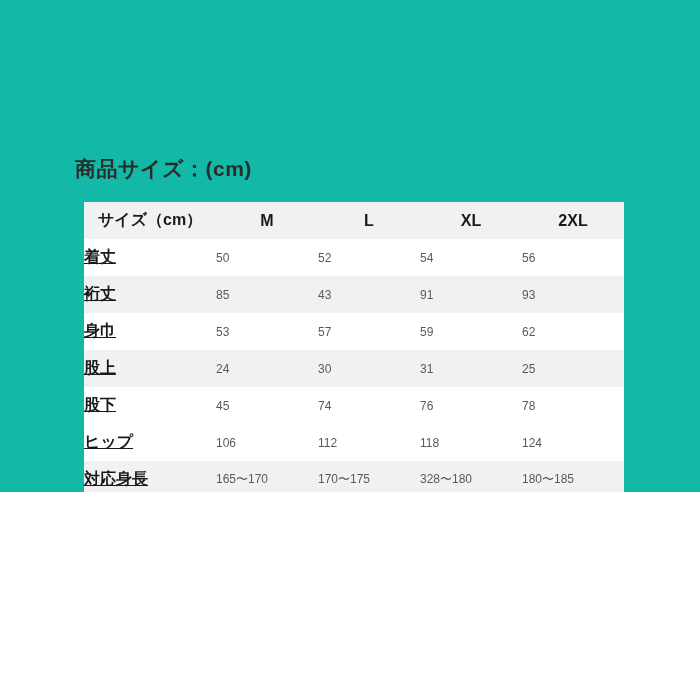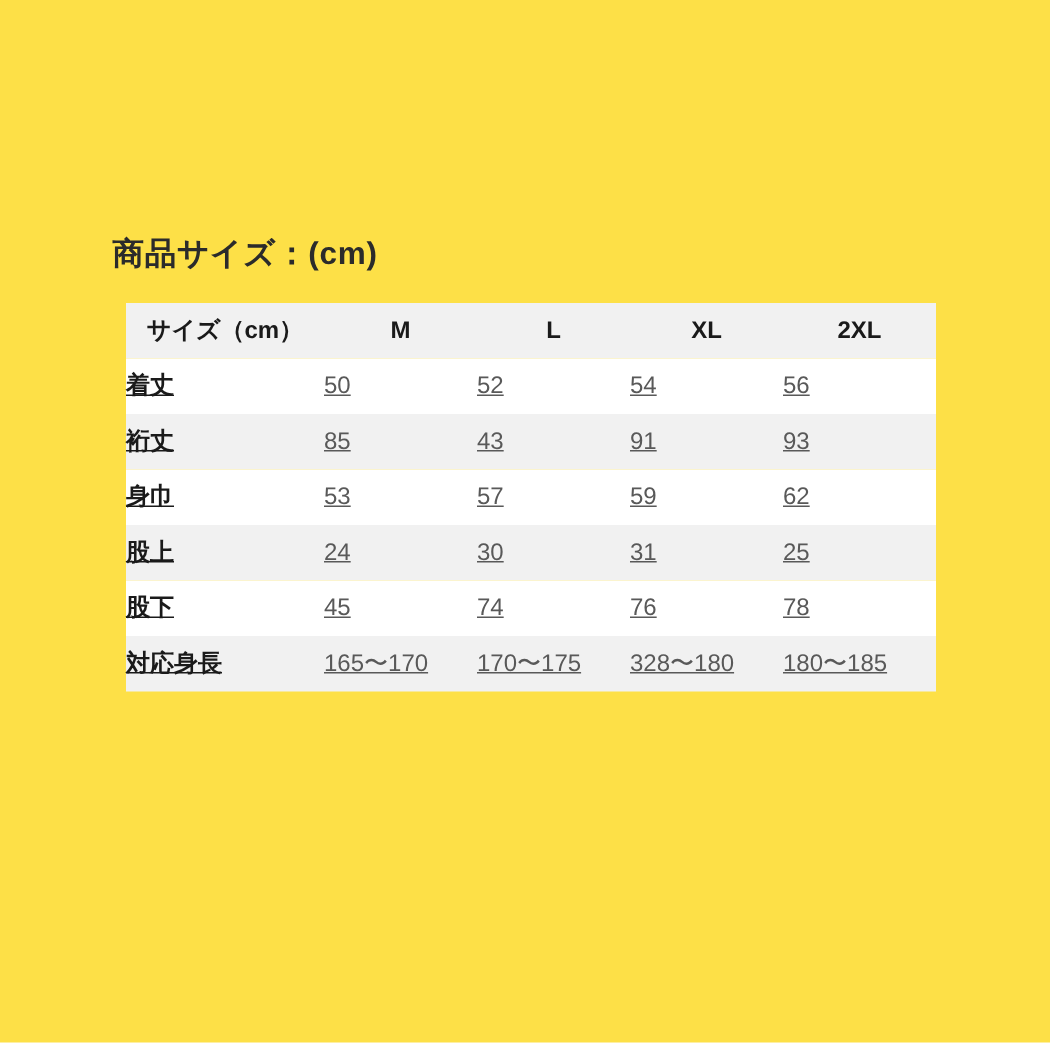--- a/index.html
+++ b/index.html
@@ -3,22 +3,22 @@
 <meta charset="utf-8">
 <style>
   * { margin: 0; padding: 0; box-sizing: border-box; }
   html, body {
     width: 700px; height: 700px;
     background: #ffffff;
     font-family: "Liberation Sans", "DejaVu Sans", sans-serif;
   }
   .page {
     position: relative;
-    width: 700px; height: 695px;
-    background: #fde047;
+    width: 700px; height: 492px;
+    background: #14b8a6;
     overflow: hidden;
   }
   .title {
     position: absolute;
     left: 75px; top: 155px;
     font-size: 21px;
     font-weight: 700;
     color: #2b2b2b;
     letter-spacing: 0.5px;
   }
@@ -45,24 +45,23 @@
     font-weight: 700;
     color: #1a1a1a;
   }
   td.row-label {
     font-size: 16px;
     font-weight: 700;
     color: #1a1a1a;
     text-decoration: underline;
   }
   td.row-value {
-    font-size: 16px;
+    font-size: 12px;
     font-weight: 400;
     color: #595959;
-    text-decoration: underline;
   }
 </style>
 </head>
 <body>
 
 <div class="page">
 
   <div class="title">商品サイズ：(cm)</div>
 
   <table class="size-table">
@@ -111,20 +110,27 @@
         <td class="row-value">31</td>
         <td class="row-value">25</td>
       </tr>
       <tr class="plain">
         <td class="row-label">股下</td>
         <td class="row-value">45</td>
         <td class="row-value">74</td>
         <td class="row-value">76</td>
         <td class="row-value">78</td>
       </tr>
+      <tr class="plain">
+        <td class="row-label">ヒップ</td>
+        <td class="row-value">106</td>
+        <td class="row-value">112</td>
+        <td class="row-value">118</td>
+        <td class="row-value">124</td>
+      </tr>
       <tr class="stripe">
         <td class="row-label">対応身長</td>
         <td class="row-value">165〜170</td>
         <td class="row-value">170〜175</td>
         <td class="row-value">328〜180</td>
         <td class="row-value">180〜185</td>
       </tr>
     </tbody>
   </table>
 

